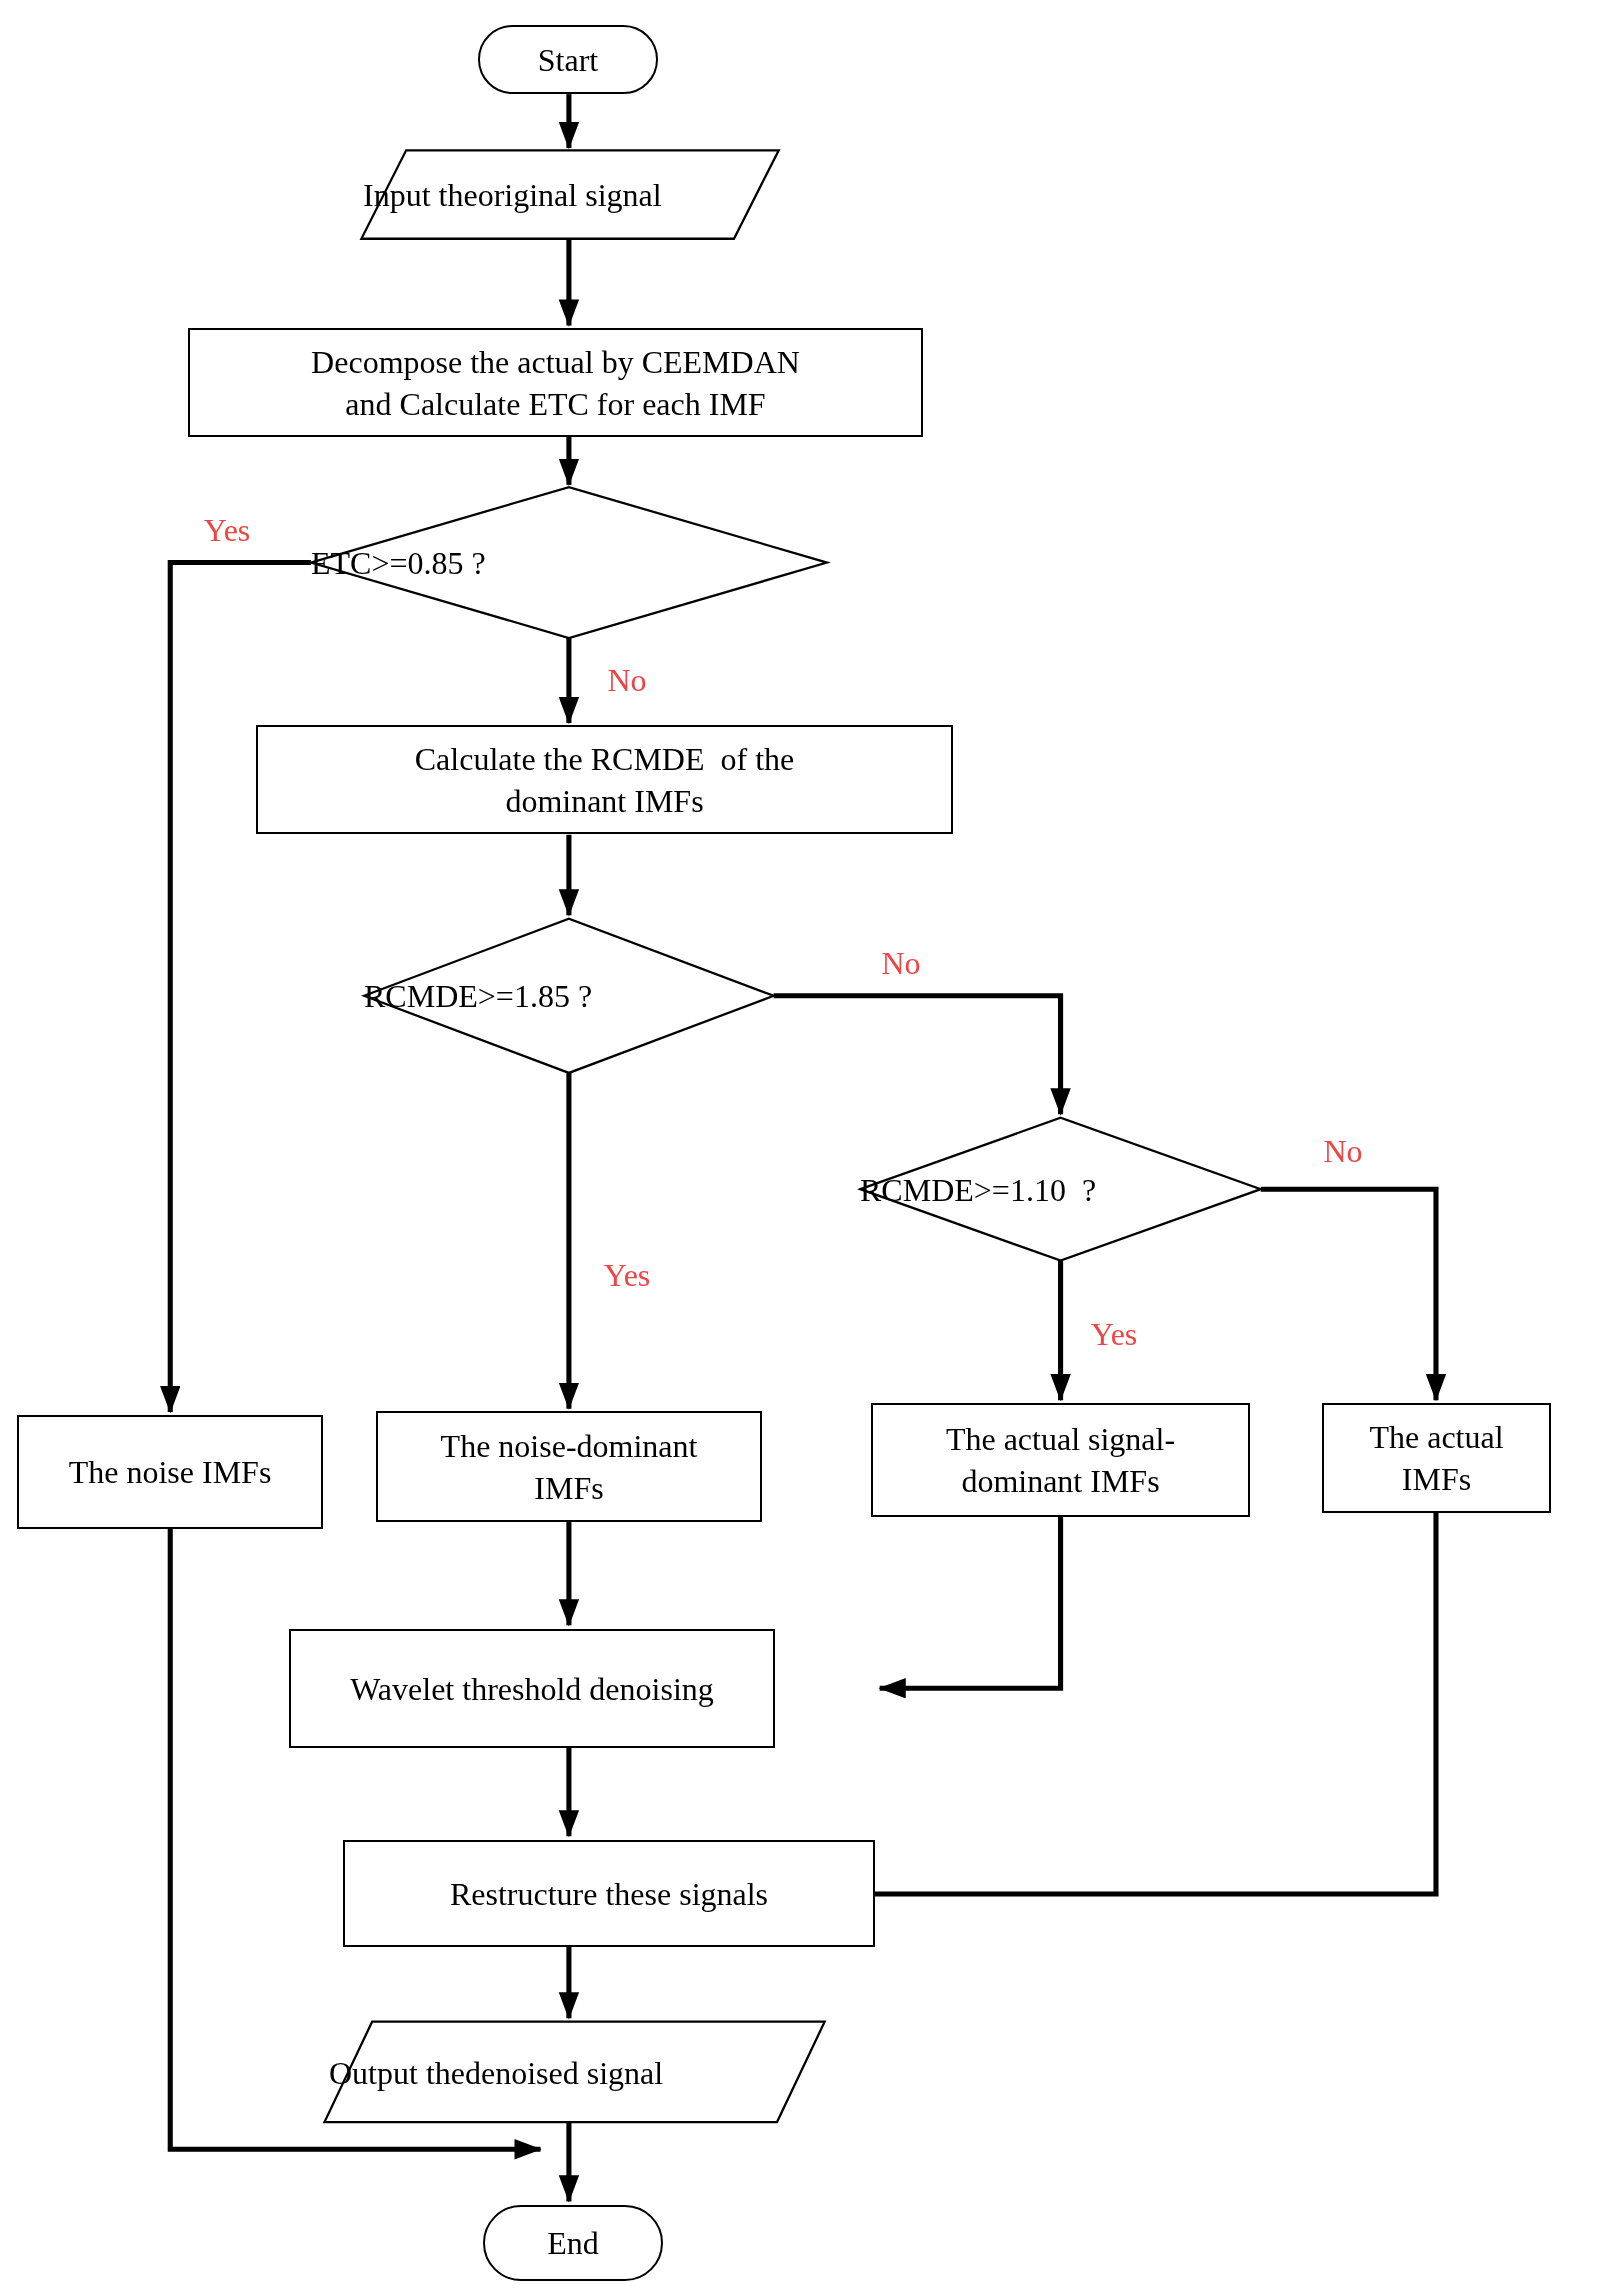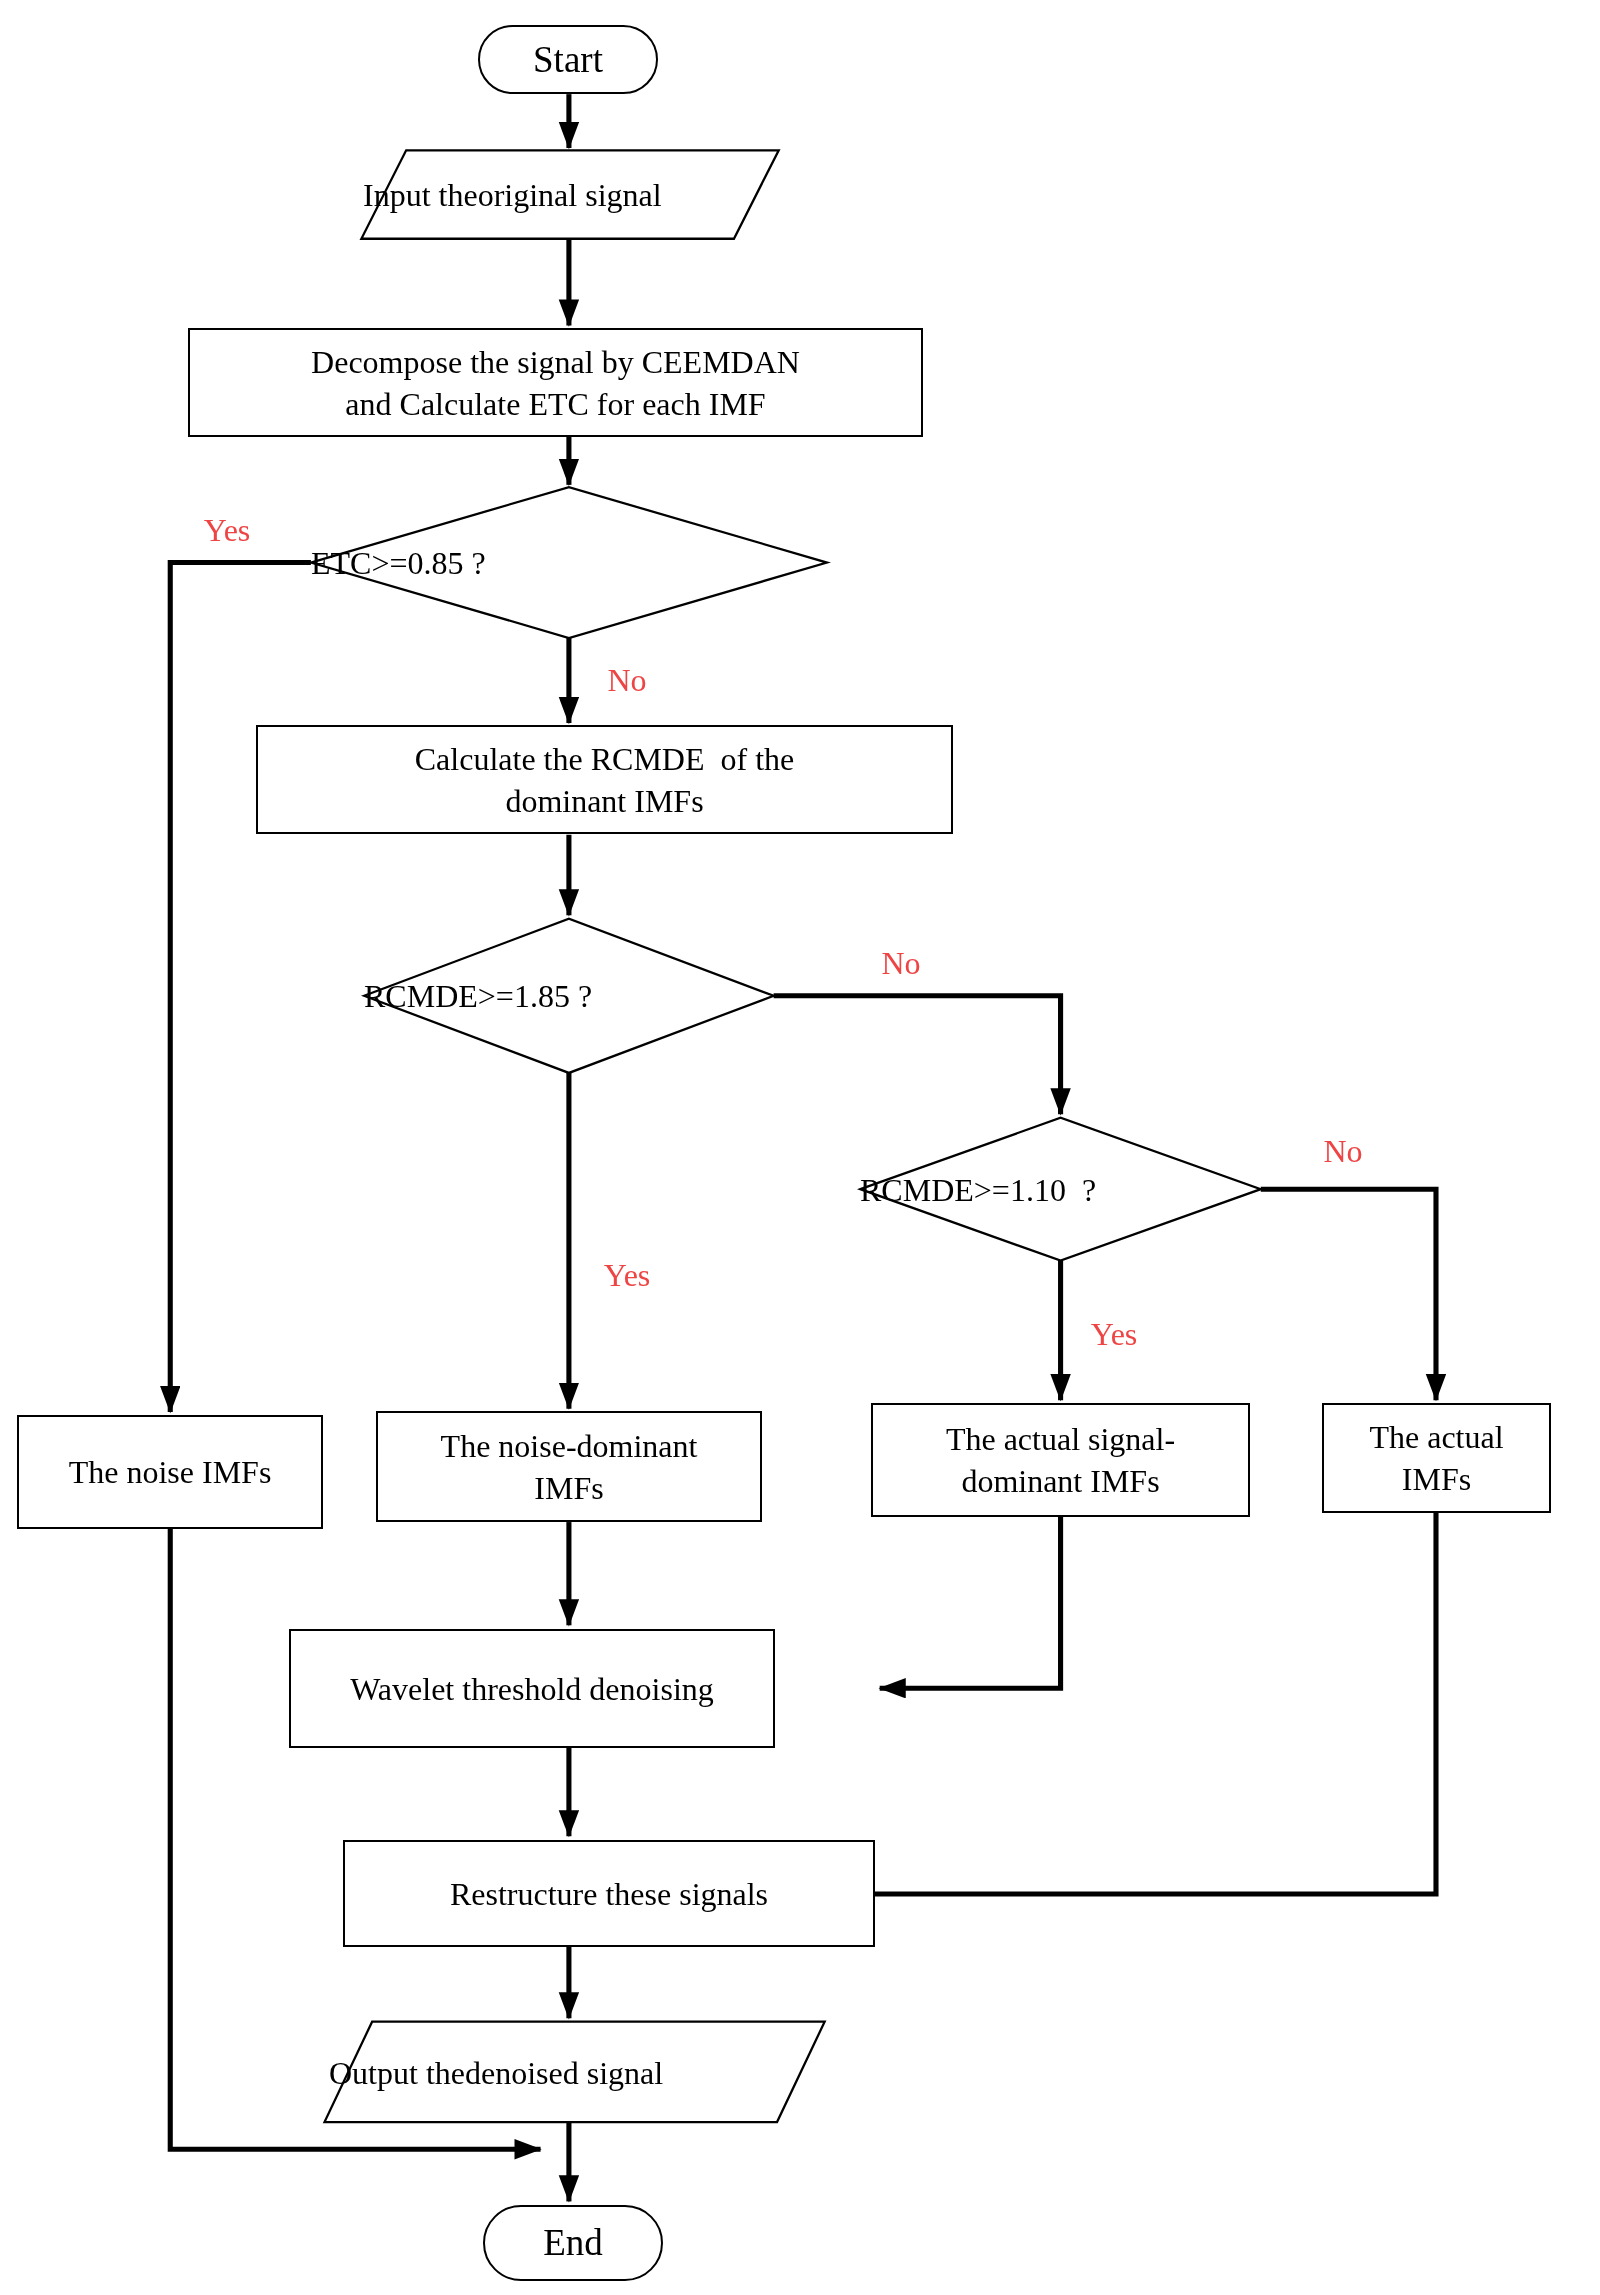--- a/index.html
+++ b/index.html
@@ -41,21 +41,21 @@
     z-index: 3;
     background: transparent;
     pointer-events: none;
   }
   .lbl {
     font-size: 32px;
     line-height: 42px;
     white-space: pre;
     color: #000000;
   }
-  .lbl-big { font-size: 37px; line-height: 40px; white-space: pre; }
+  .lbl-big { font-size: 32px; line-height: 40px; white-space: pre; }
   .edge-label {
     position: absolute;
     transform: translate(-50%, -50%);
     font-size: 32px;
     line-height: 34px;
     white-space: pre;
     z-index: 3;
     color: #ef4444;
   }
   .pill { border-radius: 40px; }
@@ -100,21 +100,21 @@
   <div class="node pill" style="left:478px; top:25px; width:180px; height:69px;">
     <div class="lbl lbl-big">Start</div>
   </div>
 
   <div class="overlay" style="left:363px; top:152px; width:414px; height:85px;">
     <div class="lbl">Input the</div>
     <div class="lbl">original signal</div>
   </div>
 
   <div class="node" style="left:188px; top:328px; width:735px; height:109px;">
-    <div class="lbl">Decompose the signal by CEEMDAN</div>
+    <div class="lbl">Decompose the actual by CEEMDAN</div>
     <div class="lbl">and Calculate ETC for each IMF</div>
   </div>
 
   <div class="overlay" style="left:311px; top:487px; width:516px; height:151px;">
     <div class="lbl">ETC&gt;=0.85 ?</div>
   </div>
 
   <div class="node" style="left:256px; top:725px; width:697px; height:109px;text-align:center;">
     <div class="lbl">Calculate the RCMDE  of the</div>
     <div class="lbl">dominant IMFs</div>

